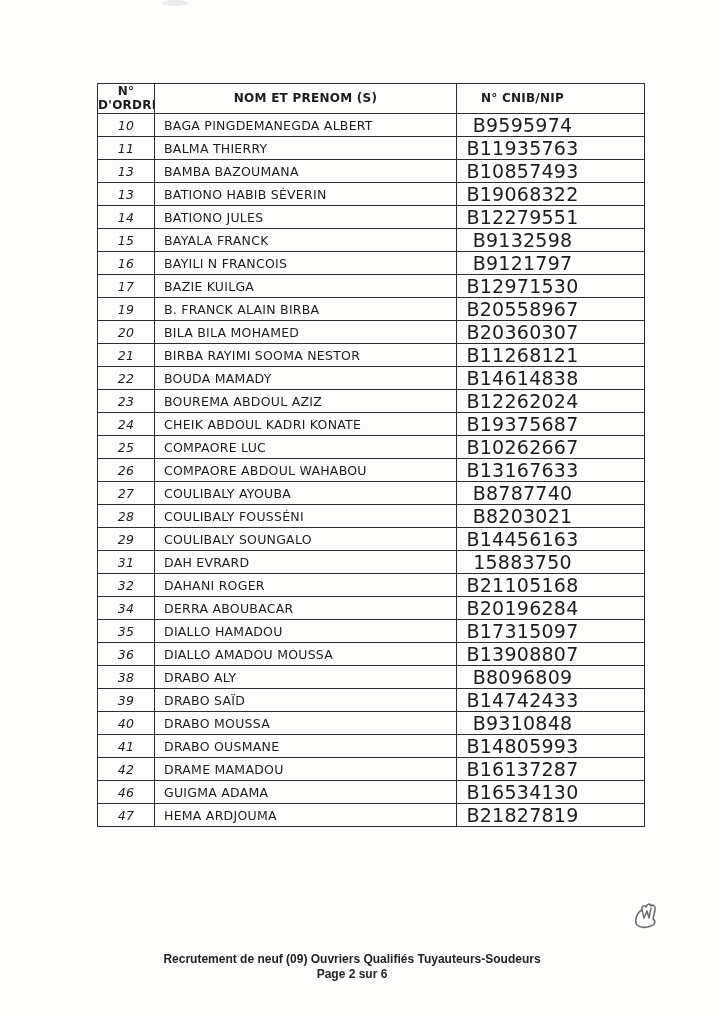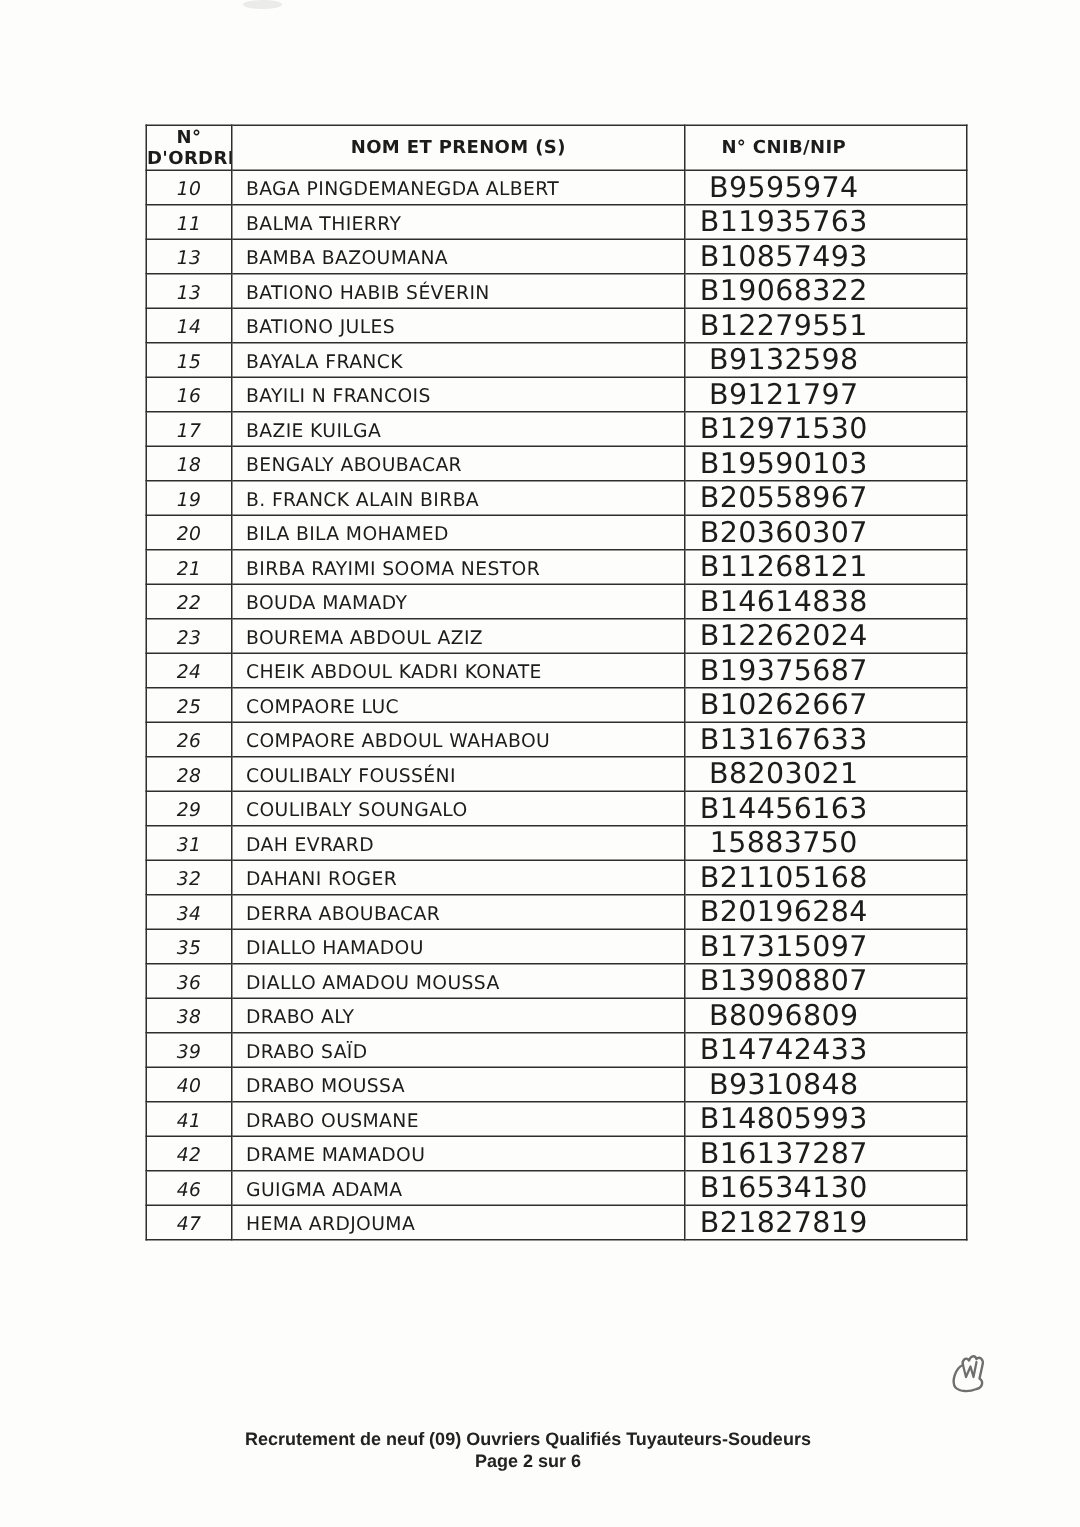--- a/index.html
+++ b/index.html
@@ -129,25 +129,20 @@
           <td>16</td>
           <td>BAYILI N FRANCOIS</td>
           <td>B9121797</td>
         </tr>
         <tr>
           <td>17</td>
           <td>BAZIE KUILGA</td>
           <td>B12971530</td>
         </tr>
         <tr>
-          <td>18</td>
-          <td>BENGALY ABOUBACAR</td>
-          <td>B19590103</td>
-        </tr>
-        <tr>
           <td>19</td>
           <td>B. FRANCK ALAIN BIRBA</td>
           <td>B20558967</td>
         </tr>
         <tr>
           <td>20</td>
           <td>BILA BILA MOHAMED</td>
           <td>B20360307</td>
         </tr>
         <tr>
@@ -172,20 +167,25 @@
         </tr>
         <tr>
           <td>25</td>
           <td>COMPAORE LUC</td>
           <td>B10262667</td>
         </tr>
         <tr>
           <td>26</td>
           <td>COMPAORE ABDOUL WAHABOU</td>
           <td>B13167633</td>
+        </tr>
+        <tr>
+          <td>27</td>
+          <td>COULIBALY AYOUBA</td>
+          <td>B8787740</td>
         </tr>
         <tr>
           <td>28</td>
           <td>COULIBALY FOUSSÉNI</td>
           <td>B8203021</td>
         </tr>
         <tr>
           <td>29</td>
           <td>COULIBALY SOUNGALO</td>
           <td>B14456163</td>

